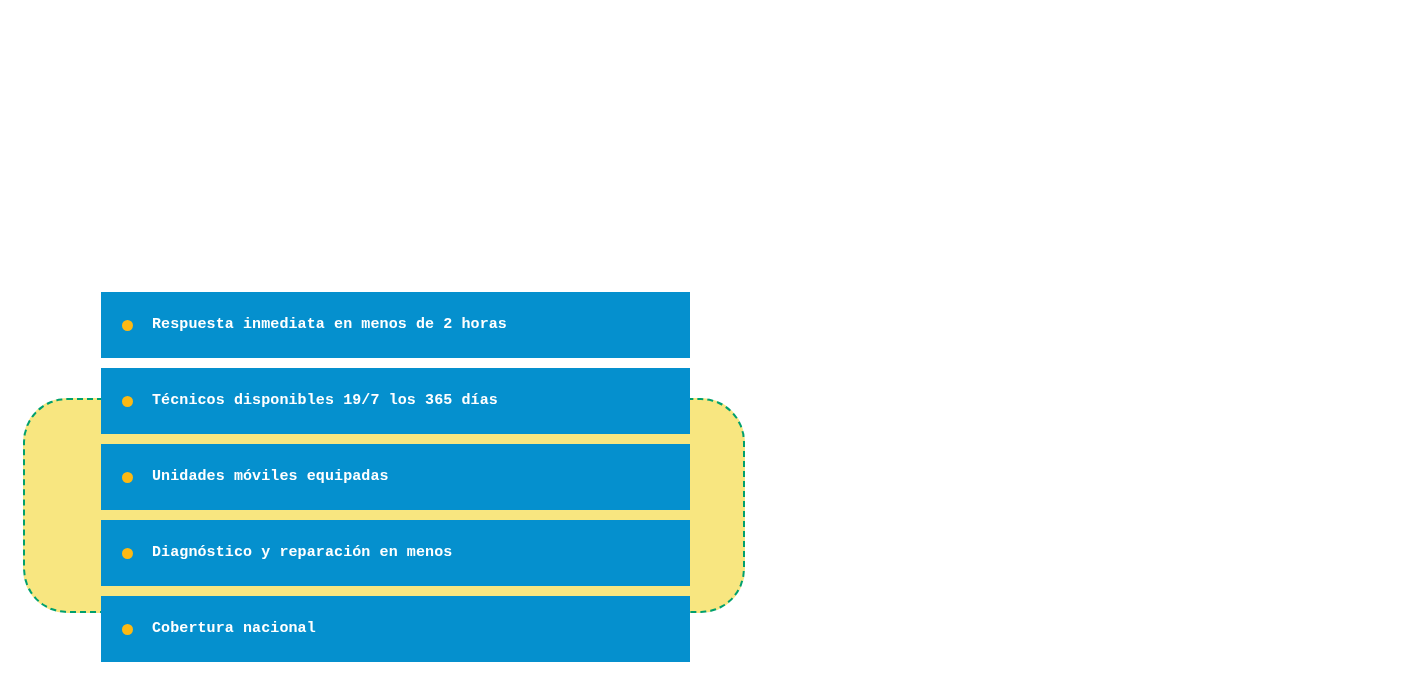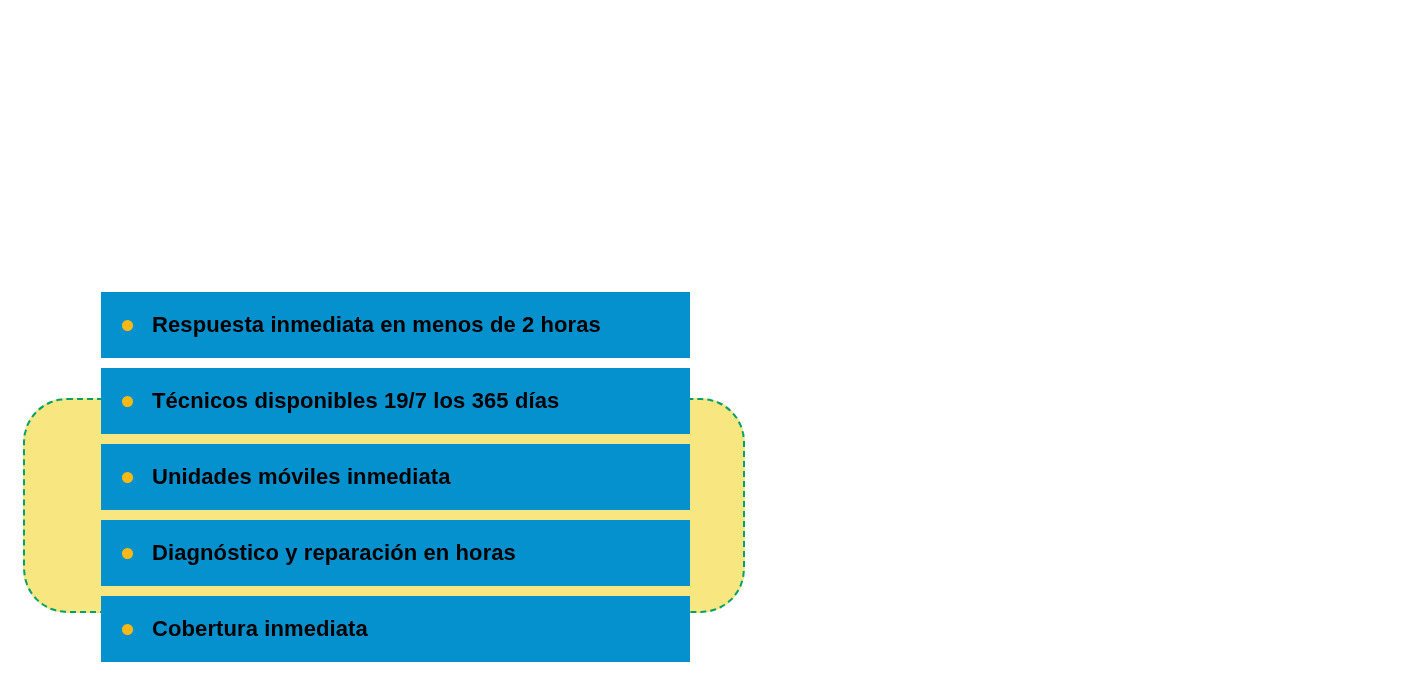--- a/index.html
+++ b/index.html
@@ -64,27 +64,27 @@
     width: 11px;
     height: 11px;
     border-radius: 50%;
     background: #fdb913;
     flex: 0 0 auto;
     display: block;
   }
 
   .benefit-label {
     margin-left: 19px;
-    color: #000000;
-    font-size: 22px;
+    color: #ffffff;
+    font-size: 15px;
     font-weight: bold;
     line-height: 1.2;
     letter-spacing: 0.1px;
     white-space: nowrap;
-    font-family: Liberation Sans, sans-serif;
+    font-family: Liberation Mono, monospace;
   }
 </style>
 </head>
 <body>
 
 <div class="canvas">
 
   <div class="highlight-panel"></div>
 
   <div class="benefits-list">
@@ -94,28 +94,28 @@
       <span class="benefit-label">Respuesta inmediata en menos de 2 horas</span>
     </div>
 
     <div class="benefit-item">
       <span class="benefit-bullet"></span>
       <span class="benefit-label">Técnicos disponibles 19/7 los 365 días</span>
     </div>
 
     <div class="benefit-item">
       <span class="benefit-bullet"></span>
-      <span class="benefit-label">Unidades móviles inmediata</span>
+      <span class="benefit-label">Unidades móviles equipadas</span>
     </div>
 
     <div class="benefit-item">
       <span class="benefit-bullet"></span>
-      <span class="benefit-label">Diagnóstico y reparación en horas</span>
+      <span class="benefit-label">Diagnóstico y reparación en menos</span>
     </div>
 
     <div class="benefit-item">
       <span class="benefit-bullet"></span>
-      <span class="benefit-label">Cobertura inmediata</span>
+      <span class="benefit-label">Cobertura nacional</span>
     </div>
 
   </div>
 
 </div>
 
 </body></html>

